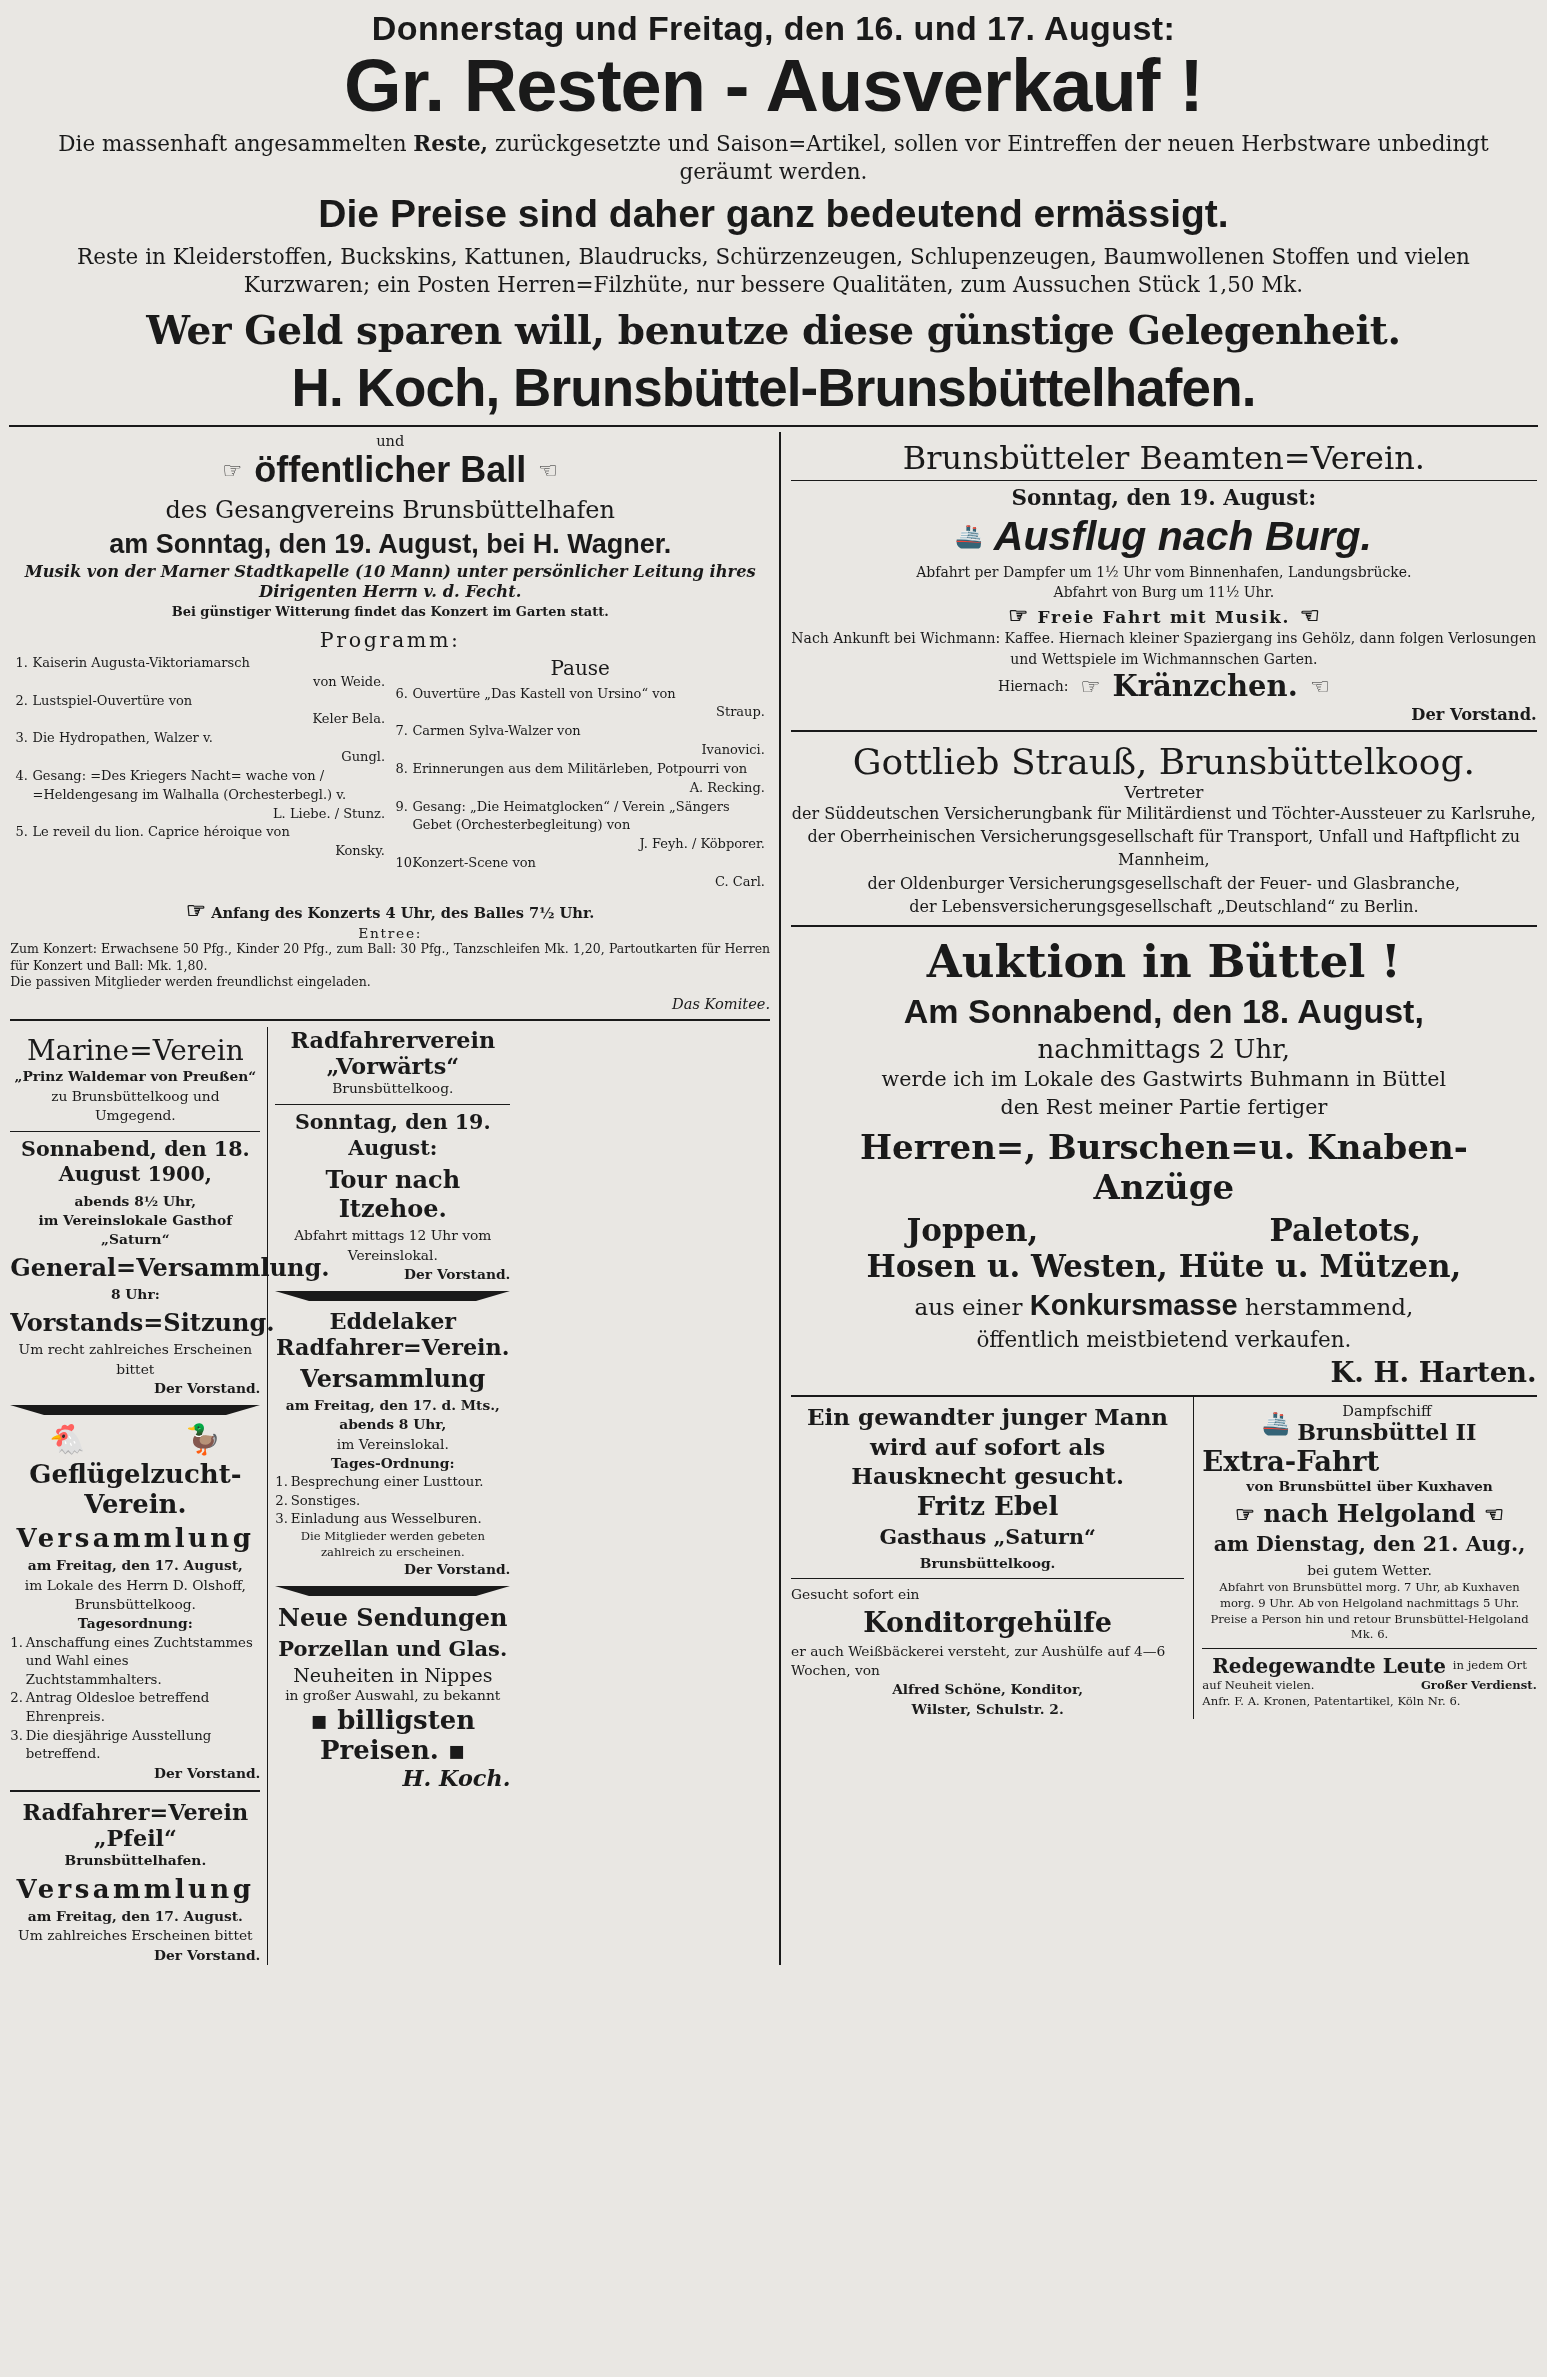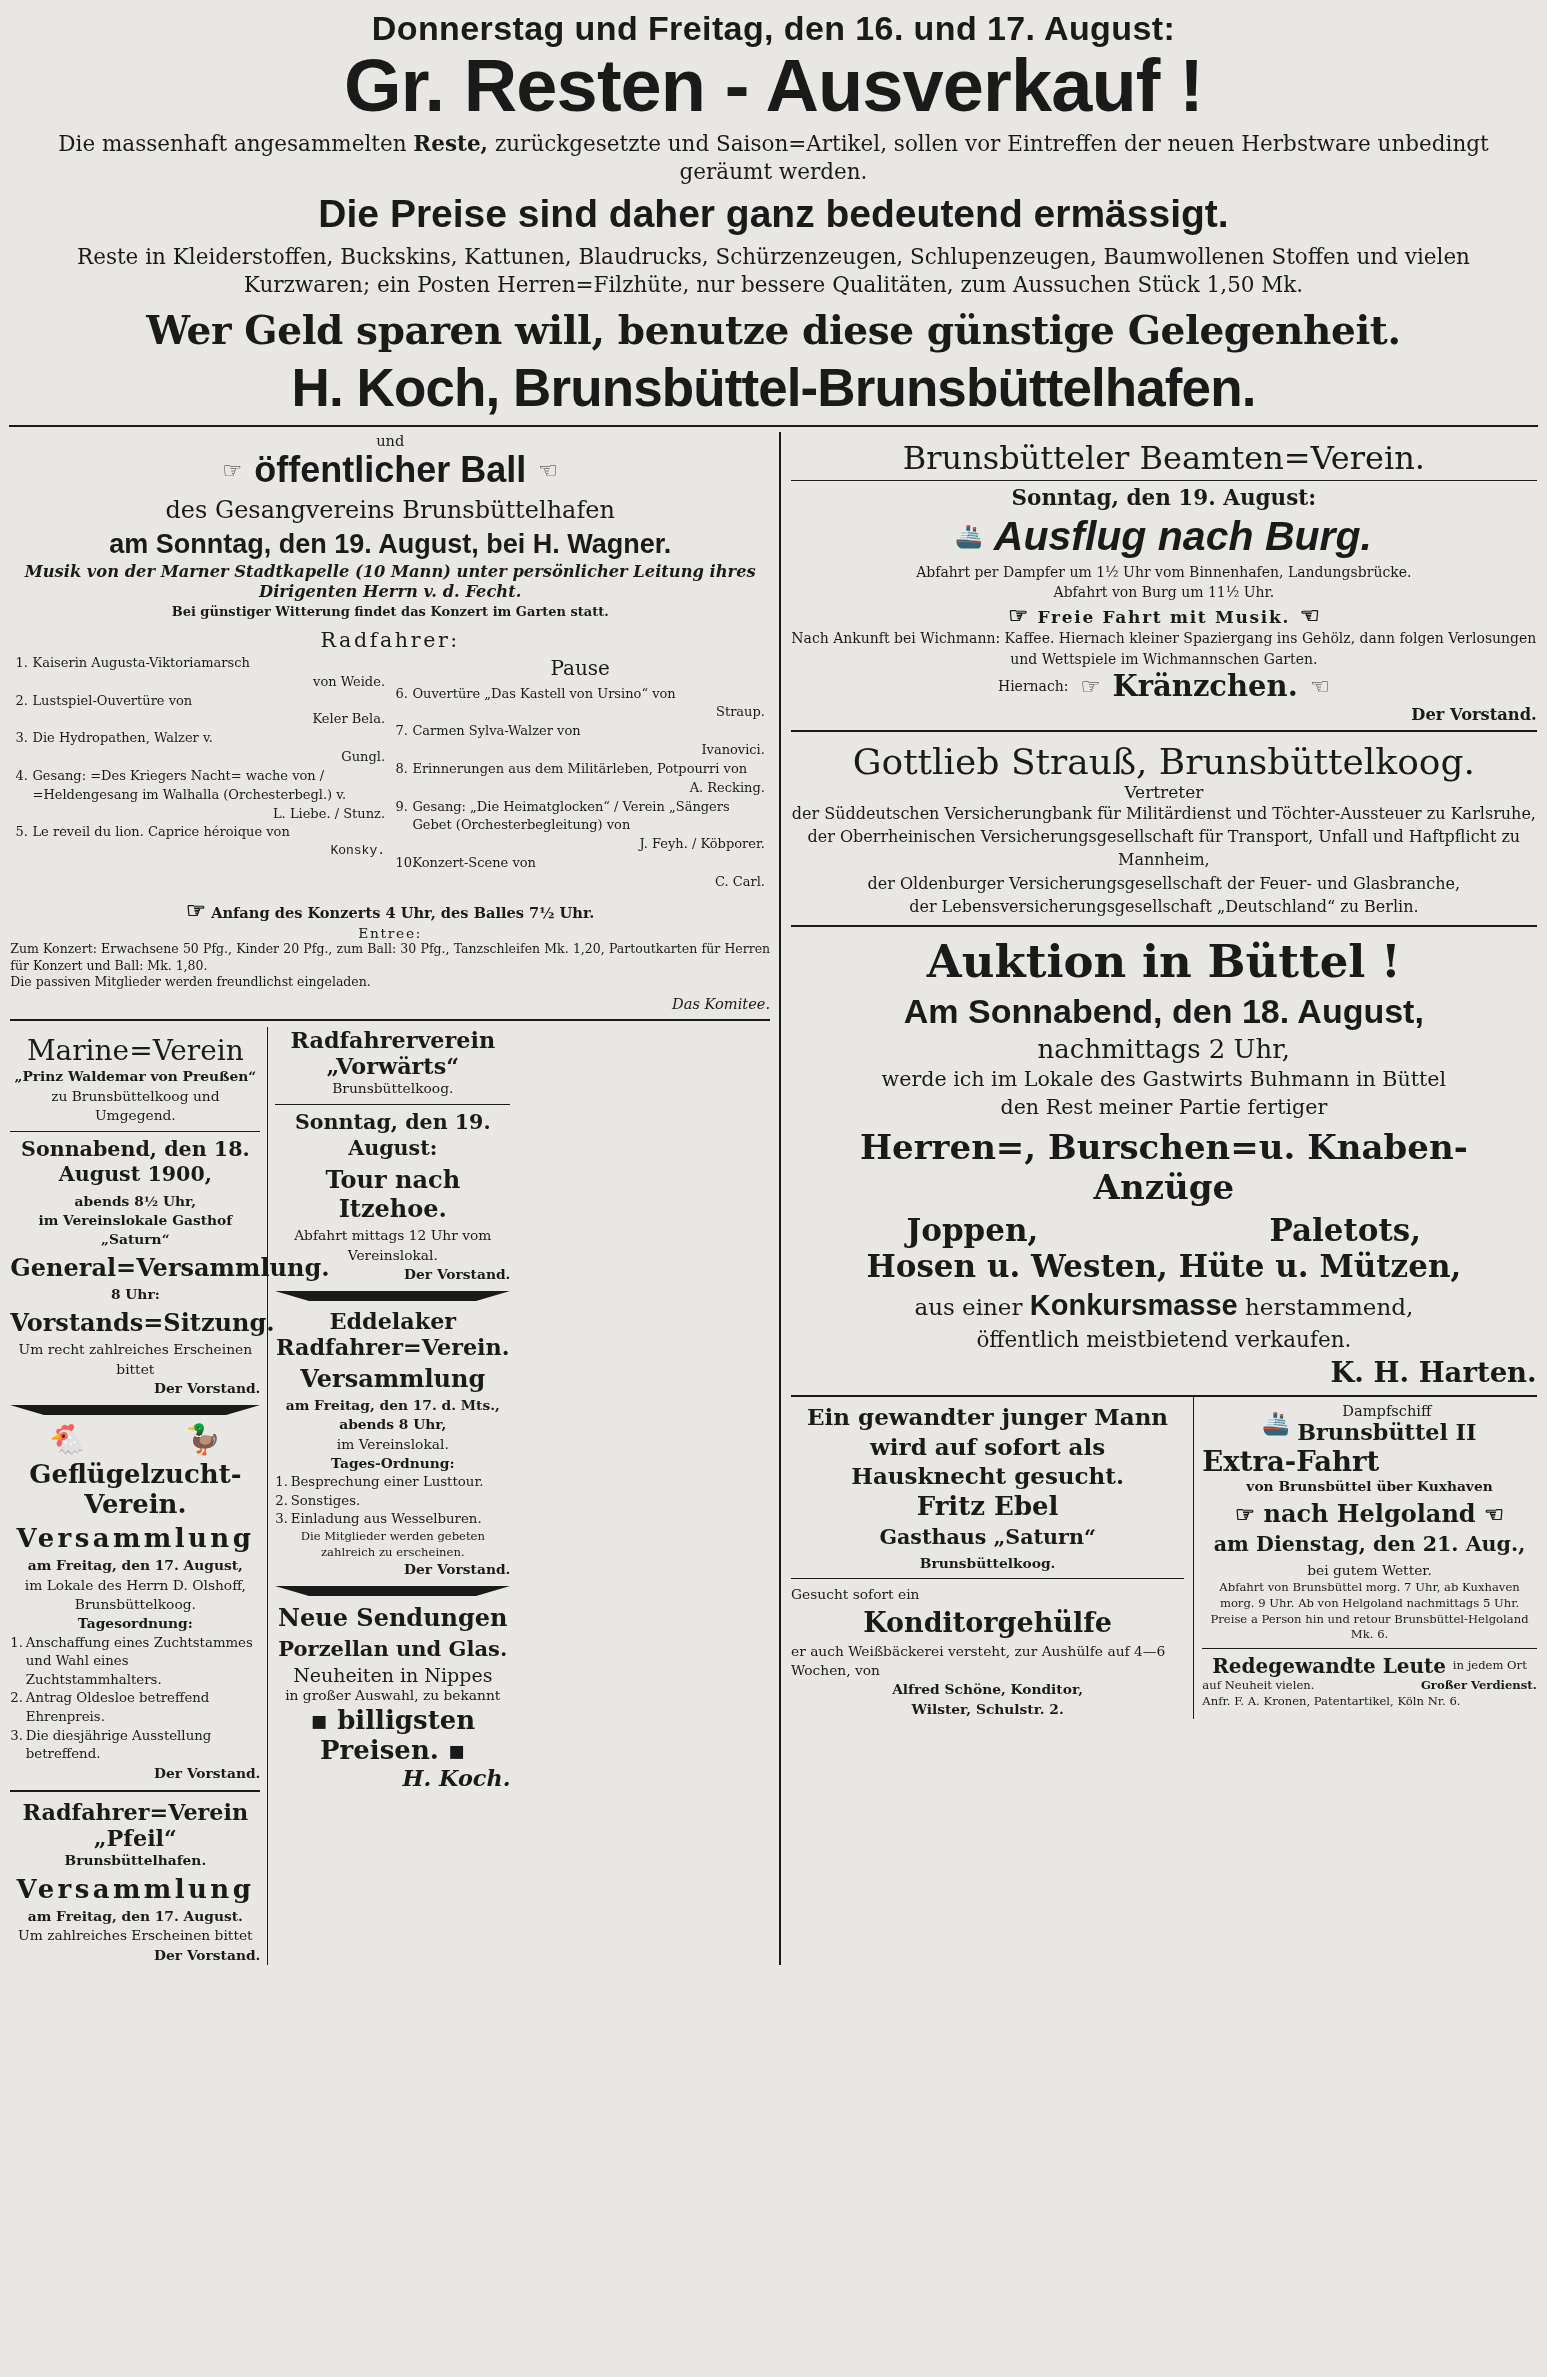--- a/index.html
+++ b/index.html
@@ -128,42 +128,42 @@
         <div class="und">und</div>
         <div class="flexspace" style="justify-content:center;align-items:center;">
           <span class="hand">☞</span>
           <span class="ball" style="margin:0 12px;">öffentlicher Ball</span>
           <span class="hand" style="transform:scaleX(-1);">☞</span>
         </div>
         <div class="gv">des Gesangvereins Brunsbüttelhafen</div>
         <div class="amSo">am Sonntag, den 19. August, bei H. Wagner.</div>
         <div class="musik i">Musik von der Marner Stadtkapelle (10 Mann) unter persönlicher Leitung ihres Dirigenten Herrn v. d. Fecht.</div>
         <div class="small b">Bei günstiger Witterung findet das Konzert im Garten statt.</div>
-        <div class="prog">Radfahrer:</div>
+        <div class="prog">Programm:</div>
         <div class="proglists">
           <div class="pl">
             <div class="pitem">
                 <span class="pnum">1.</span>
                 <span class="ptxt"><span>Kaiserin Augusta-Viktoriamarsch</span><span class="pby" style="display:block;">von Weide.</span></span>
               </div>
             <div class="pitem">
                 <span class="pnum">2.</span>
                 <span class="ptxt"><span>Lustspiel-Ouvertüre von</span><span class="pby" style="display:block;">Keler Bela.</span></span>
               </div>
             <div class="pitem">
                 <span class="pnum">3.</span>
                 <span class="ptxt"><span>Die Hydropathen, Walzer v.</span><span class="pby" style="display:block;">Gungl.</span></span>
               </div>
             <div class="pitem">
                 <span class="pnum">4.</span>
                 <span class="ptxt"><span>Gesang: =Des Kriegers Nacht= wache von / =Heldengesang im Walhalla (Orchesterbegl.) v.</span><span class="pby" style="display:block;">L. Liebe. / Stunz.</span></span>
               </div>
             <div class="pitem">
                 <span class="pnum">5.</span>
-                <span class="ptxt"><span>Le reveil du lion. Caprice héroique von</span><span class="pby" style="display:block;font-family:Liberation Mono, monospace;">Konsky.</span></span>
+                <span class="ptxt"><span>Le reveil du lion. Caprice héroique von</span><span class="pby" style="display:block;">Konsky.</span></span>
               </div>
           </div>
           <div class="pl">
             <div class="pause">Pause</div>
             <div class="pitem">
                 <span class="pnum">6.</span>
                 <span class="ptxt"><span>Ouvertüre „Das Kastell von Ursino“ von</span><span class="pby" style="display:block;">Straup.</span></span>
               </div>
             <div class="pitem">
                 <span class="pnum">7.</span>

